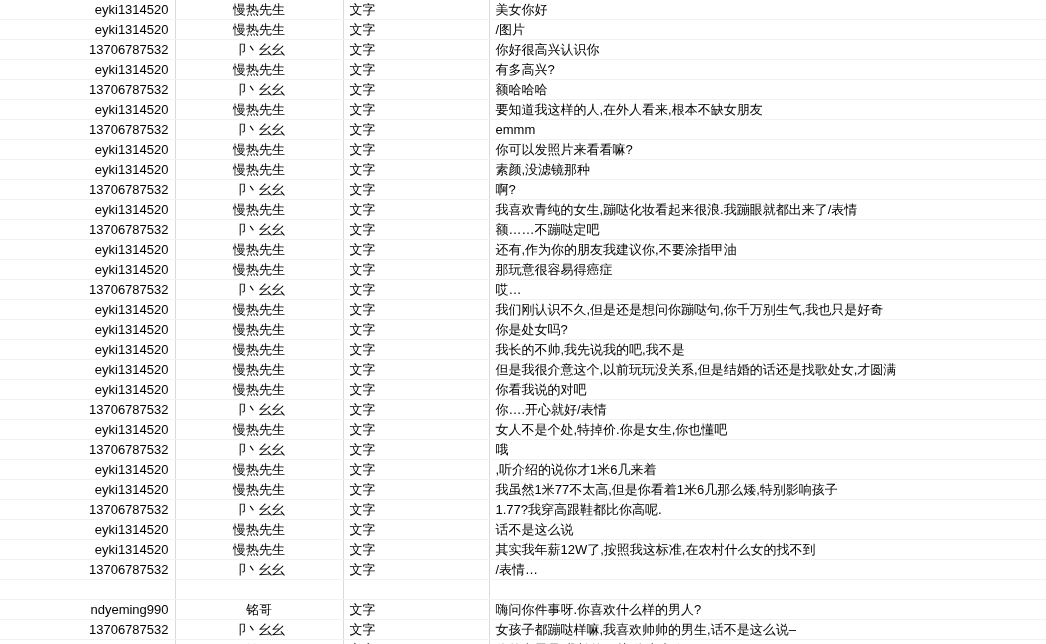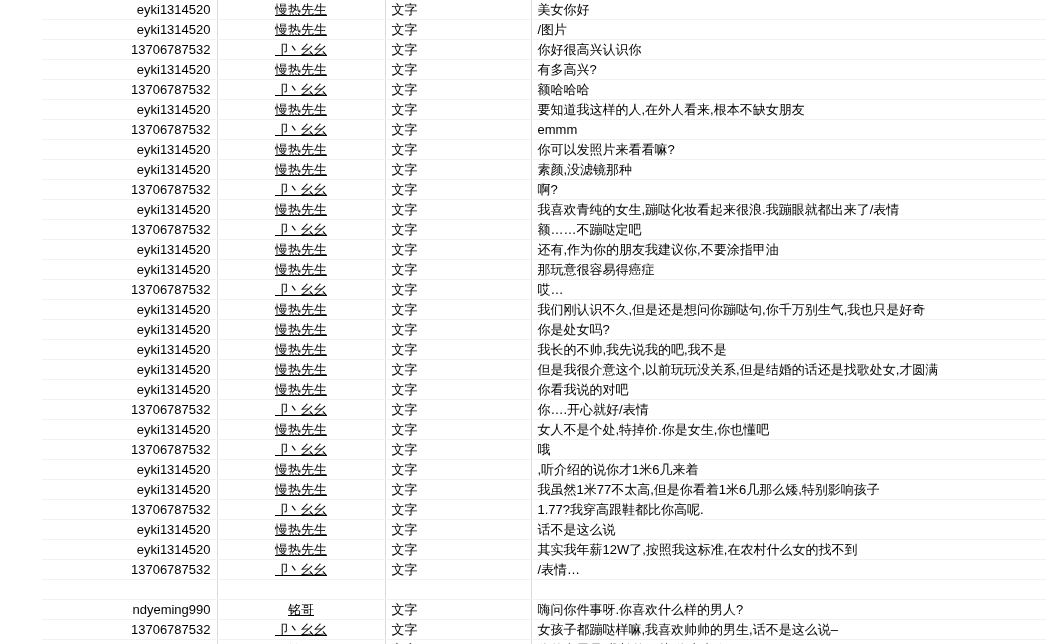--- a/index.html
+++ b/index.html
@@ -34,32 +34,31 @@
     line-height: 19px;
     padding: 0 6px;
     border-right: 1px solid #d9d9d9;
     border-bottom: 1px solid #f2f2f2;
     white-space: nowrap;
     overflow: hidden;
     vertical-align: middle;
     font-size: 13px;
   }
   td.id   { text-align: right; padding-right: 20px; }
-  td.nick { text-align: center; text-decoration: underline; }
+  td.nick { text-align: center; }
   td.type { text-align: left; }
   td.msg  { text-align: left; padding-right: 8px; border-right: none; }
 
   tr.spacer td {
     height: 19px;
     border-bottom: 1px solid #f2f2f2;
   }
   .clip-bottom {
     height: 644px;
     overflow: hidden;
-    padding-left: 42px;
   }
 </style>
 </head>
 <body>
 
 <div class="clip-bottom">
 <div class="sheet">
   <table class="grid">
     <colgroup>
       <col class="c-id">

